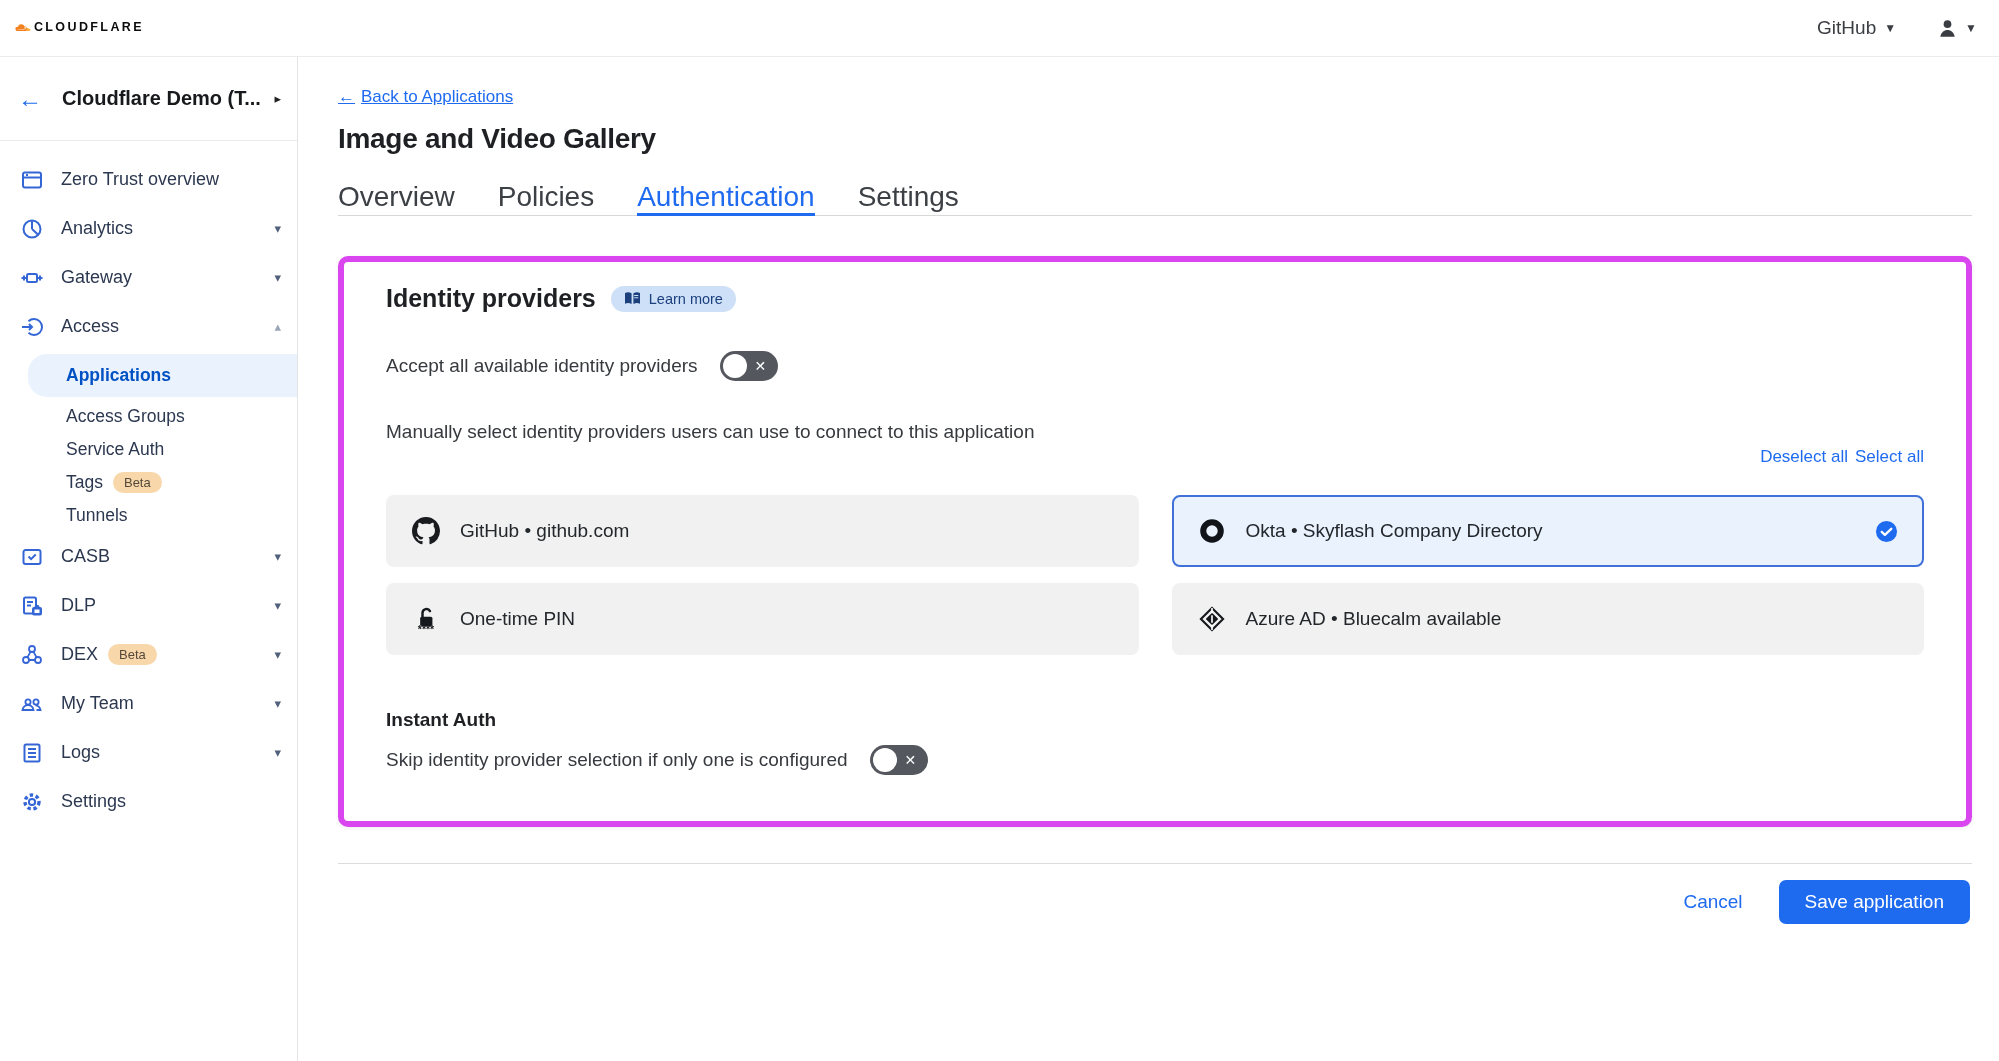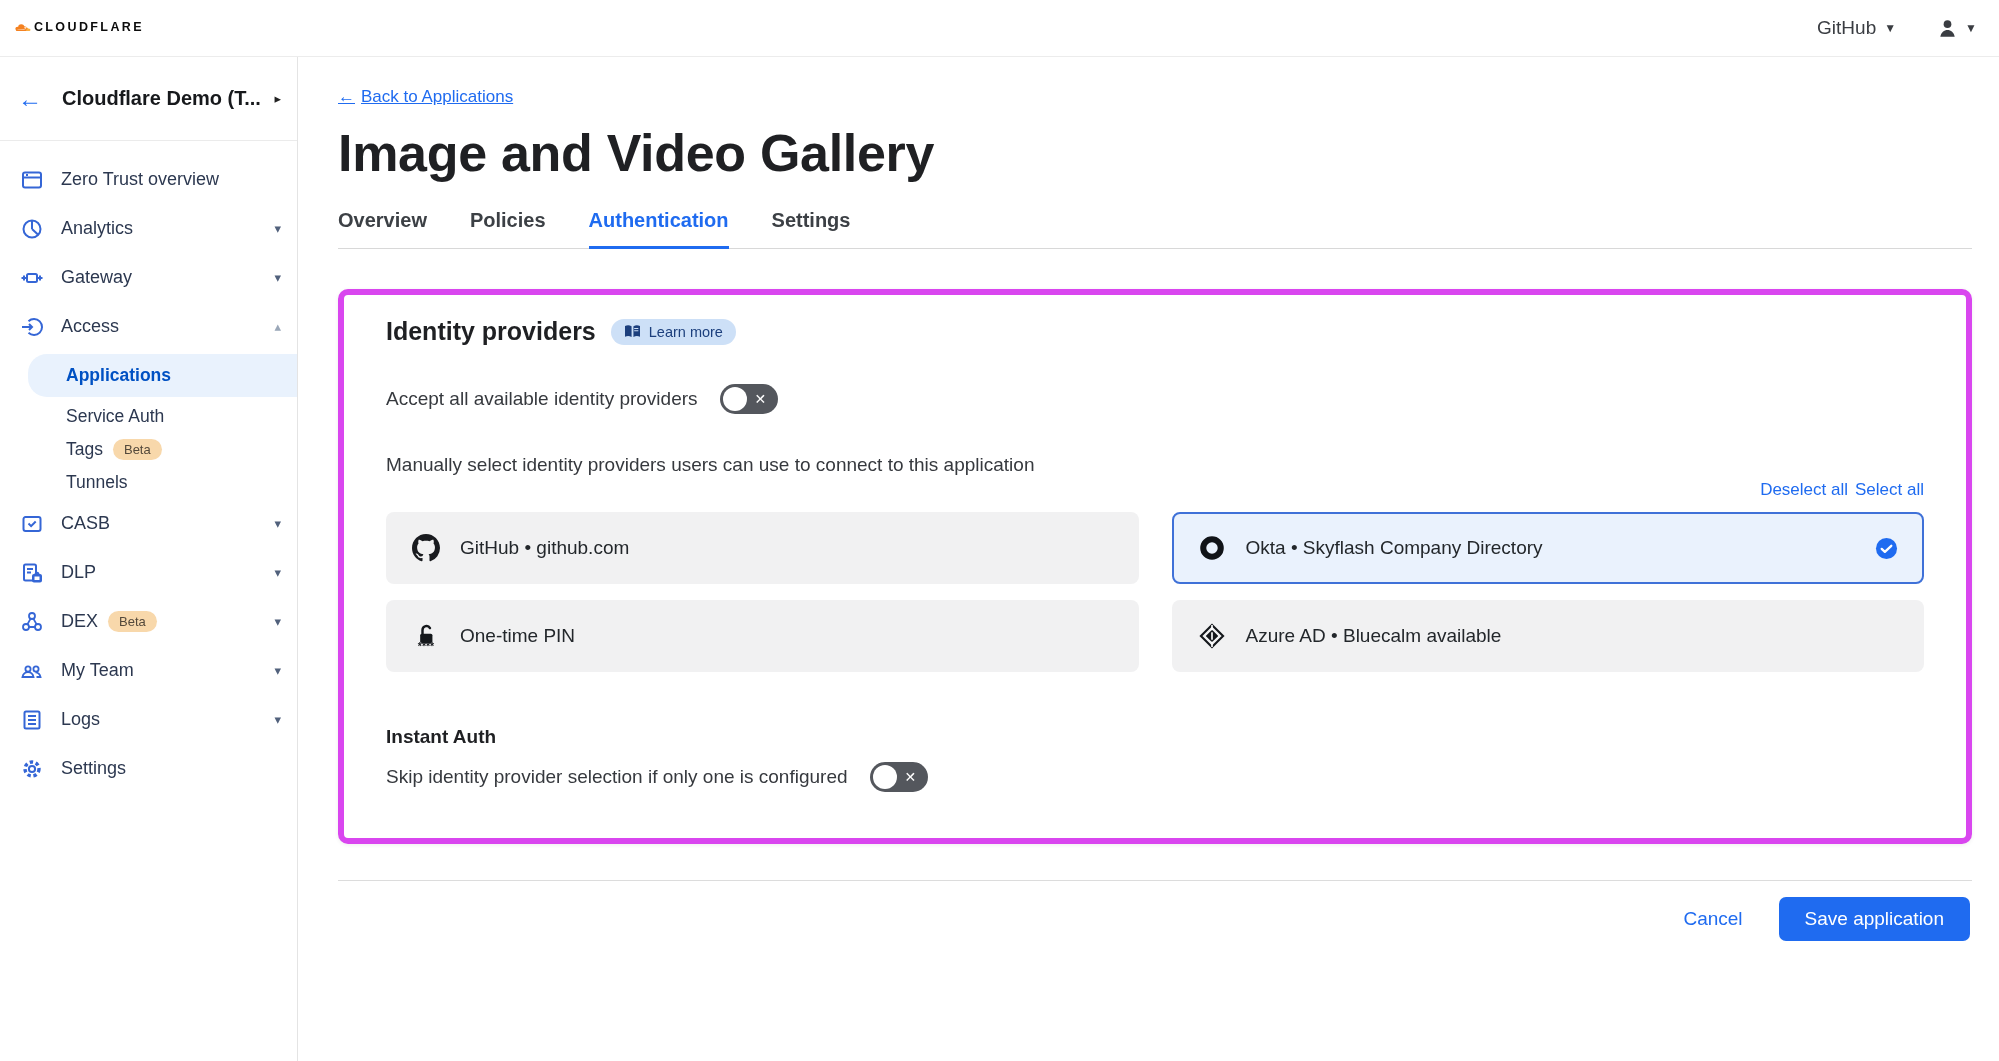--- a/index.html
+++ b/index.html
@@ -37,24 +37,24 @@
   .nav-caret { font-size:13px; color:#51617c; }
   .nav-caret.up { color:#9aa7b8; }
   .sub-item { height:33px; display:flex; align-items:center; padding-left:66px; font-size:17.5px;
     color:#2c3850; cursor:pointer; gap:10px; }
   .sub-item.active { height:43px; margin:3px 0 3px 28px; padding-left:38px; background:#e9f2fd;
     border-radius:19px 0 0 19px; font-weight:700; color:var(--nav-active,#0051c3); }
   .badge-beta { background:#f8d8ab; color:#54493b; font-size:13px; padding:3px 11px; border-radius:11px; }
 
   
   .back-link { color:var(--accent,#1f6bf0); font-size:17px; text-decoration:underline; cursor:pointer; display:inline-flex; gap:6px; }
-  h1.page-title { font-size:52px; font-weight:700; color:#1f2023; margin-top:16px; letter-spacing:-.3px; }
+  h1.page-title { font-size:28px; font-weight:700; color:#1f2023; margin-top:16px; letter-spacing:-.3px; }
 
   .tabs { display:flex; gap:43px; margin-top:26px; border-bottom:1px solid #d8d8d8; }
-  .tab { font-size:20px; font-weight:700; color:#3c4045; padding-bottom:14px; cursor:pointer;
+  .tab { font-size:28px; font-weight:400; color:#3c4045; cursor:pointer;
     border-bottom:3px solid transparent; margin-bottom:-1px; }
   .tab.active { color:var(--accent,#1f6bf0); border-bottom-color:var(--accent,#1f6bf0); }
 
   
   .card { margin-top:40px; background:#fff; border:6px solid #d946ef; border-radius:10px;
     box-shadow:0 1px 4px rgba(0,0,0,.07); padding:22px 42px 46px; }
   .card-title-row { display:flex; align-items:center; gap:15px; }
   .card-title { font-size:25px; font-weight:700; color:#1f2023; }
   .learn-pill { display:inline-flex; align-items:center; gap:8px; background:#cde0f7; color:#1c3f7d;
     border-radius:13px; padding:5px 13px; font-size:14.5px; cursor:pointer; }
@@ -64,21 +64,21 @@
   .toggle-label { font-size:19px; color:#36393e; }
   .toggle { width:58px; height:30px; border-radius:15px; background:#54575d; position:relative;
     display:flex; align-items:center; cursor:pointer; flex-shrink:0; }
   .toggle .knob { width:24px; height:24px; border-radius:50%; background:#fff; margin-left:3px; }
   .toggle .x { color:#fff; font-size:14px; margin-left:8px; line-height:1; }
 
   .manual-text { margin-top:40px; font-size:19px; color:#36393e; }
   .select-links { display:flex; justify-content:flex-end; gap:7px; margin-top:4px; }
   .select-links span { color:var(--accent,#1f6bf0); font-size:17px; cursor:pointer; }
 
-  .provider-grid { display:grid; grid-template-columns:1fr 1fr; column-gap:33px; row-gap:16px; margin-top:12px; }
+  .provider-grid { display:grid; grid-template-columns:1fr 1fr; column-gap:33px; row-gap:16px; margin-top:28px; }
   .provider { height:72px; background:#f1f1f2; border-radius:8px; display:flex; align-items:center;
     padding:0 24px; gap:20px; font-size:19px; font-weight:500; color:#23272b; cursor:pointer;
     border:2px solid transparent; }
   .provider.selected { background:#eaf2fd; border-color:#3f71d8; }
   .p-icon { width:28px; height:28px; flex-shrink:0; display:flex; align-items:center; justify-content:center; }
   .p-icon svg { width:28px; height:28px; display:block; }
   .p-check { margin-left:auto; width:23px; height:23px; }
 
   .instant-title { margin-top:54px; font-size:19px; font-weight:700; color:#1f2023; }
   .instant-row { display:flex; align-items:center; gap:22px; margin-top:14px; }
@@ -174,20 +174,23 @@
           </svg>
           </span>
         <span class="nav-label">Access</span>
         <span class="nav-caret up">▴</span>
       </div>
 
       <div class="sub-item active">
         <span>Applications</span>
       </div>
       <div class="sub-item">
+        <span>Access Groups</span>
+      </div>
+      <div class="sub-item">
         <span>Service Auth</span>
       </div>
       <div class="sub-item">
         <span>Tags</span>
         <span class="badge-beta">Beta</span>
       </div>
       <div class="sub-item">
         <span>Tunnels</span>
       </div>
 

